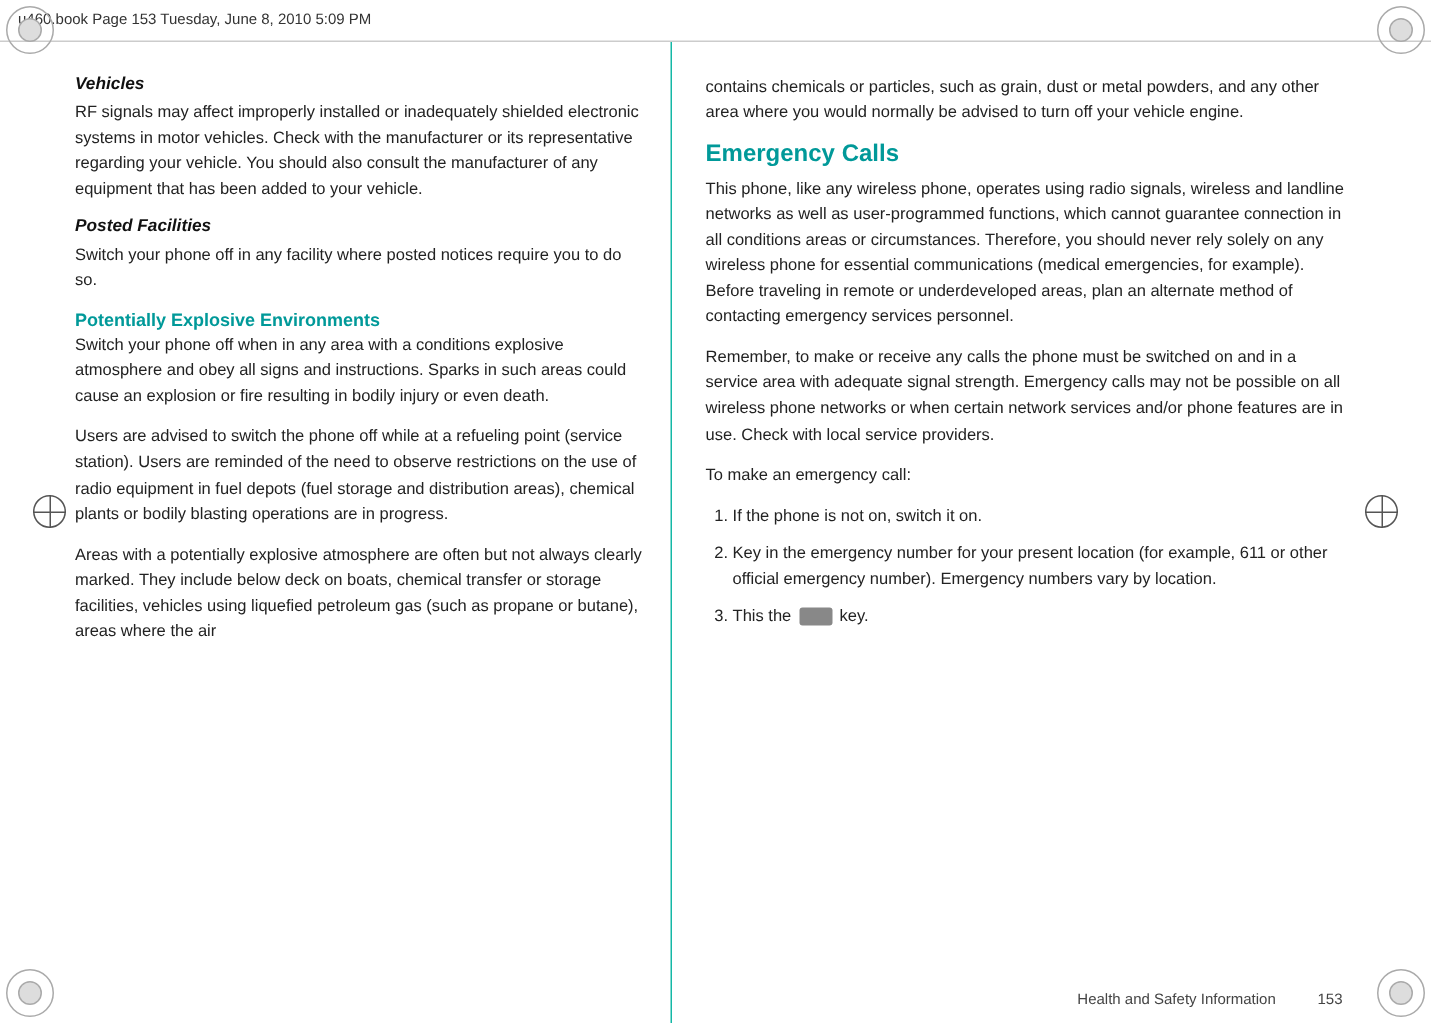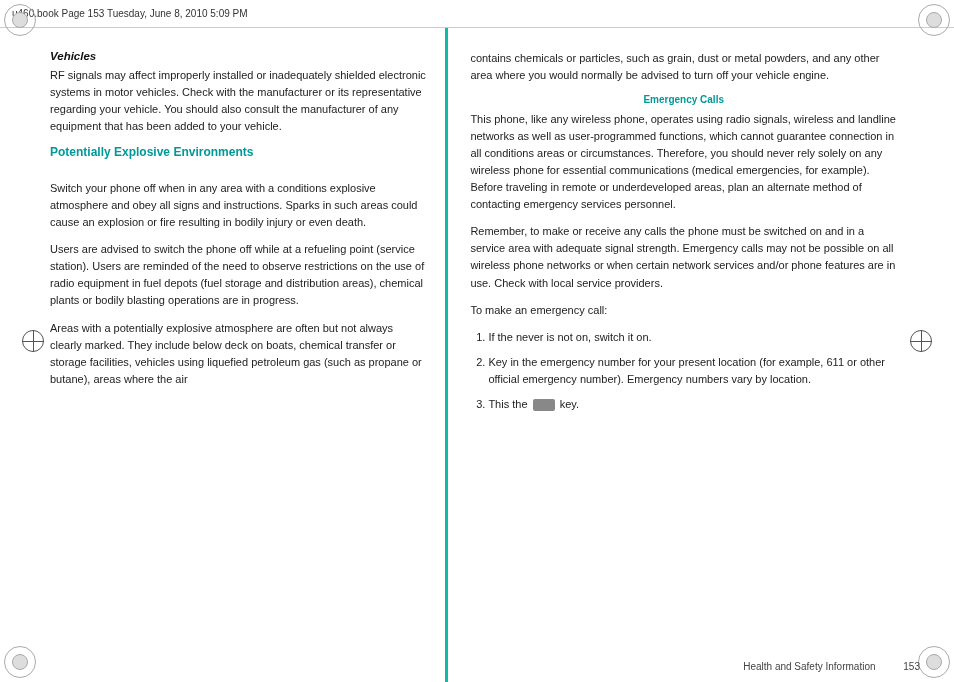--- a/index.html
+++ b/index.html
@@ -39,21 +39,21 @@
     .content-wrapper {
       display: flex;
       width: 100%;
       height: calc(100% - 28px);
     }
 
     
     .left-col {
       width: 47%;
       padding: 22px 18px 18px 50px;
-      border-right: 3px solid #14b8a6;
+      border-right: 1px solid #14b8a6;
       height: 100%;
       overflow: hidden;
     }
 
     
     .right-col {
       width: 53%;
       padding: 22px 57px 18px 22px;
       height: 100%;
       overflow: hidden;
@@ -65,29 +65,28 @@
       font-weight: bold;
       font-size: 11.5px;
       color: #111;
       margin-bottom: 5px;
     }
 
     .section-heading-teal {
       font-weight: bold;
       font-size: 12px;
       color: #009999;
-      margin-bottom: 21px;
+      margin-bottom: 2px;
     }
 
     .section-heading-teal-large {
       font-weight: bold;
-      font-size: 10px;
+      font-size: 16px;
       color: #009999;
       margin-bottom: 6px;
-      text-align: center;
     }
 
     .body-text {
       font-size: 11px;
       line-height: 1.55;
       color: #222;
       margin-bottom: 10px;
     }
 
     
@@ -165,21 +164,21 @@
       height: 16px;
       border: 1px solid #aaa;
       border-radius: 50%;
       background: #ddd;
     }
 
     
     .page-footer {
       position: absolute;
       bottom: 10px;
-      right: 34px;
+      right: 59px;
       font-size: 10px;
       color: #444;
     }
 
     
     .deco-tl { top: 4px; left: 4px; }
     .deco-tr { top: 4px; right: 4px; }
     .deco-bl { bottom: 4px; left: 4px; }
     .deco-br { bottom: 4px; right: 4px; }
   </style>
@@ -214,20 +213,24 @@
 
   <div class="content-wrapper">
 
     <div class="left-col">
 
       <div>
         <div class="section-heading-italic">Vehicles</div>
         <p class="body-text">RF signals may affect improperly installed or inadequately shielded electronic systems in motor vehicles. Check with the manufacturer or its representative regarding your vehicle. You should also consult the manufacturer of any equipment that has been added to your vehicle.</p>
       </div>
 
+      <div>
+        <div class="section-heading-italic">Posted Facilities</div>
+        <p class="body-text">Switch your phone off in any facility where posted notices require you to do so.</p>
+      </div>
 
       <div>
         <div class="section-heading-teal">Potentially Explosive Environments</div>
         <p class="body-text">Switch your phone off when in any area with a conditions explosive atmosphere and obey all signs and instructions. Sparks in such areas could cause an explosion or fire resulting in bodily injury or even death.</p>
         <p class="body-text">Users are advised to switch the phone off while at a refueling point (service station). Users are reminded of the need to observe restrictions on the use of radio equipment in fuel depots (fuel storage and distribution areas), chemical plants or bodily blasting operations are in progress.</p>
         <p class="body-text">Areas with a potentially explosive atmosphere are often but not always clearly marked. They include below deck on boats, chemical transfer or storage facilities, vehicles using liquefied petroleum gas (such as propane or butane), areas where the air</p>
       </div>
 
     </div>
 
@@ -235,21 +238,21 @@
 
       <p class="body-text">contains chemicals or particles, such as grain, dust or metal powders, and any other area where you would normally be advised to turn off your vehicle engine.</p>
 
       <div>
         <div class="section-heading-teal-large">Emergency Calls</div>
         <p class="body-text">This phone, like any wireless phone, operates using radio signals, wireless and landline networks as well as user-programmed functions, which cannot guarantee connection in all conditions areas or circumstances. Therefore, you should never rely solely on any wireless phone for essential communications (medical emergencies, for example). Before traveling in remote or underdeveloped areas, plan an alternate method of contacting emergency services personnel.</p>
         <p class="body-text">Remember, to make or receive any calls the phone must be switched on and in a service area with adequate signal strength. Emergency calls may not be possible on all wireless phone networks or when certain network services and/or phone features are in use. Check with local service providers.</p>
         <p class="body-text">To make an emergency call:</p>
         <ol class="numbered-list">
           <li>
-            <span>If the never is not on, switch it on.</span>
+            <span>If the phone is not on, switch it on.</span>
           </li>
           <li>
             <span>Key in the emergency number for your present location (for example, 611 or other official emergency number). Emergency numbers vary by location.</span>
           </li>
           <li>
             <span>This the</span>
             <span class="send-key"></span>
             <span>key.</span>
           </li>
         </ol>

